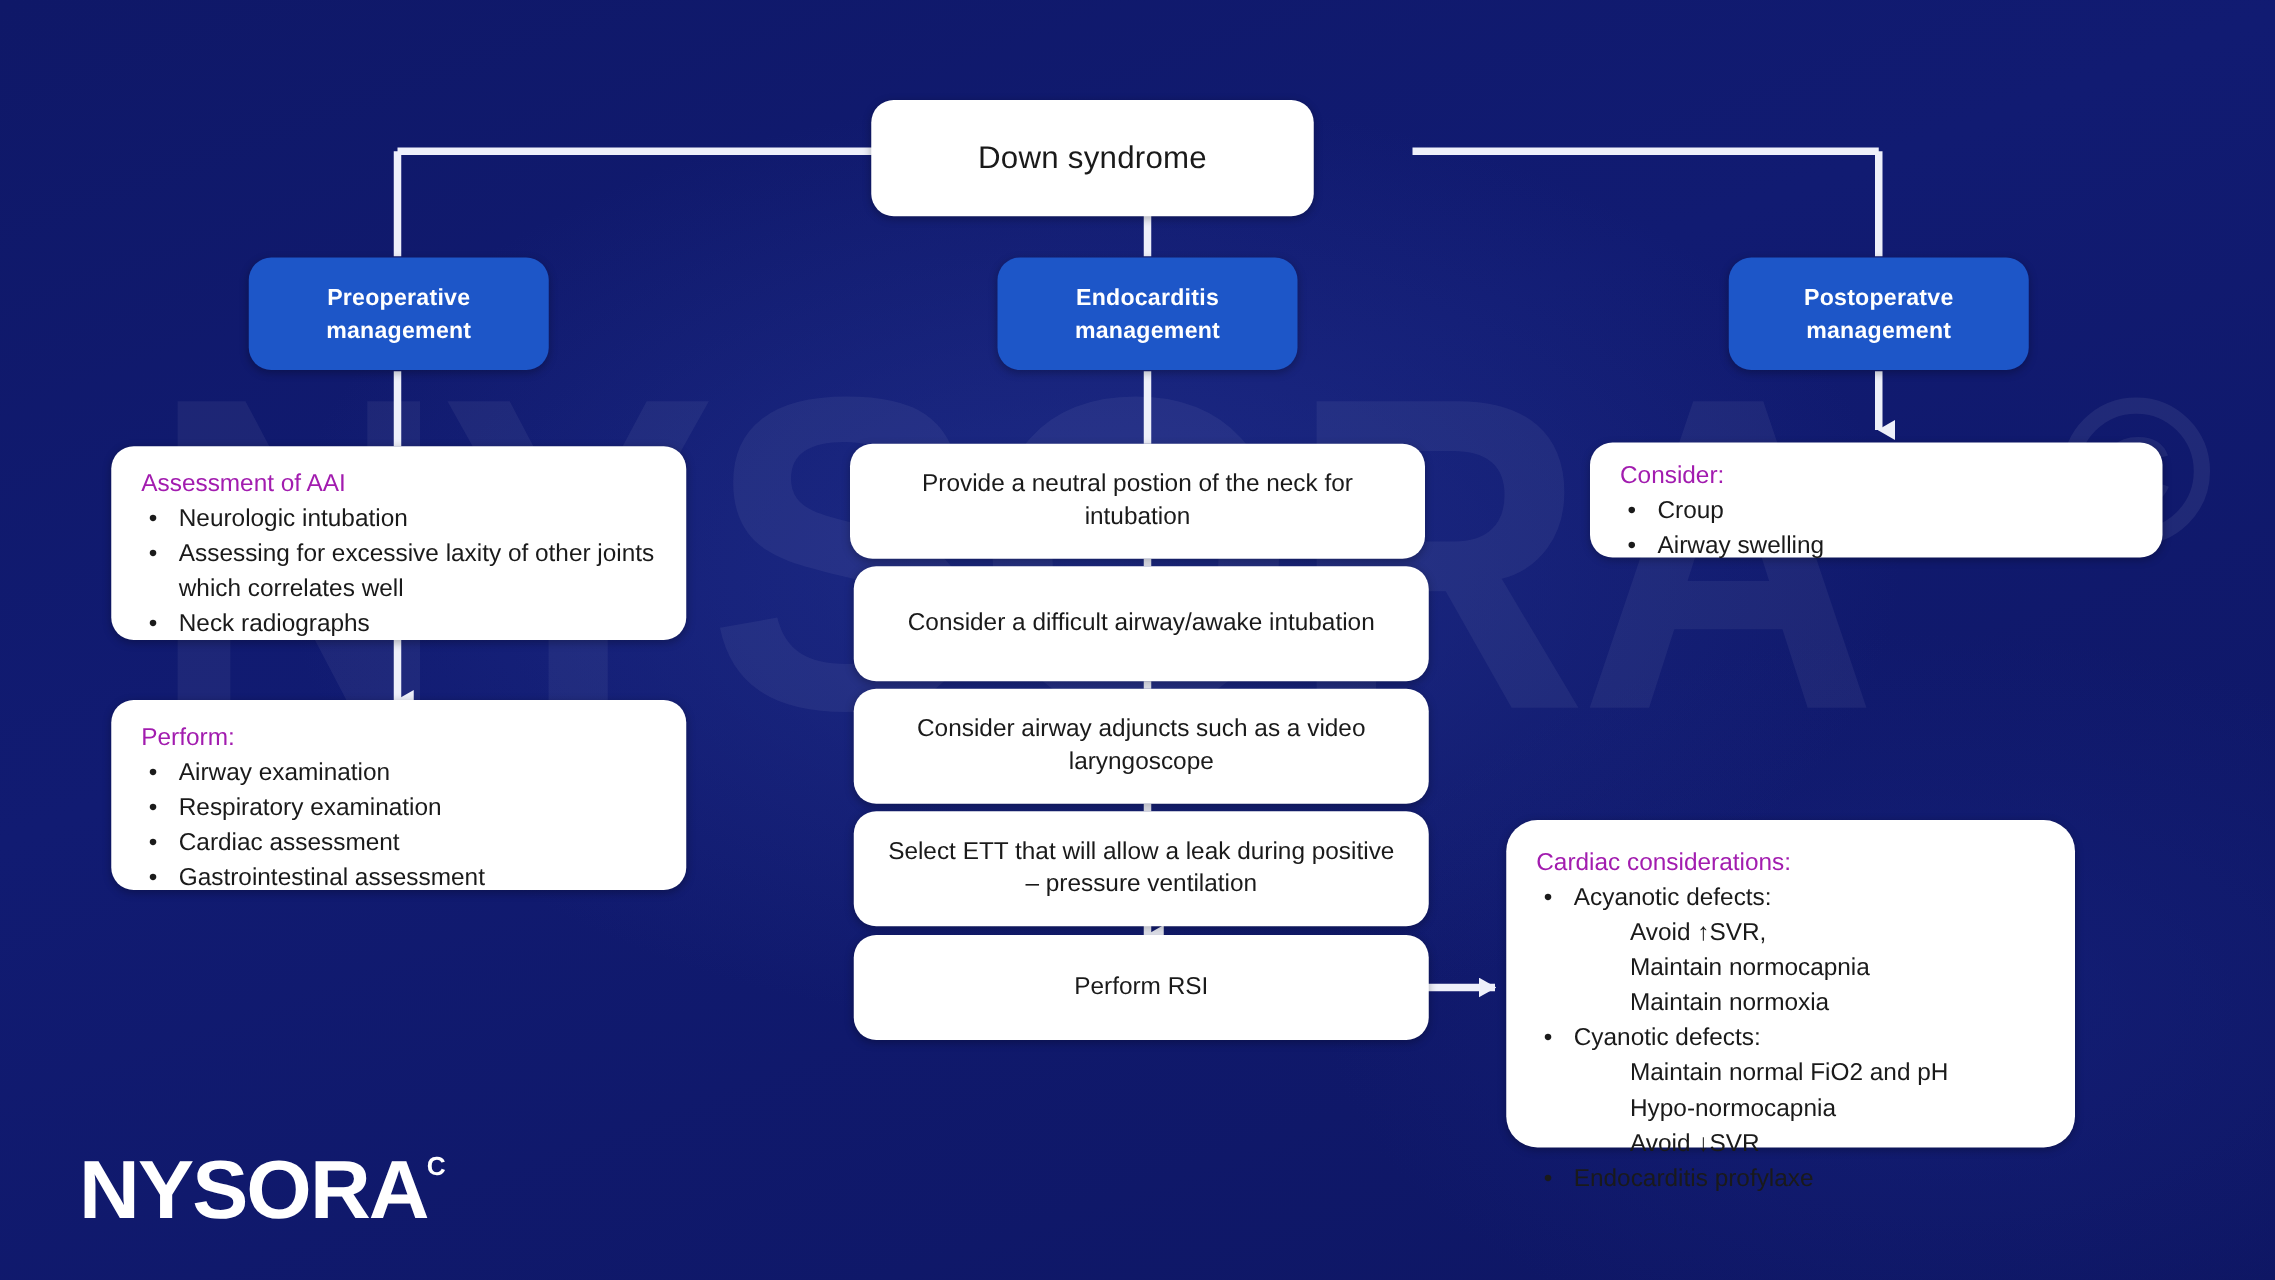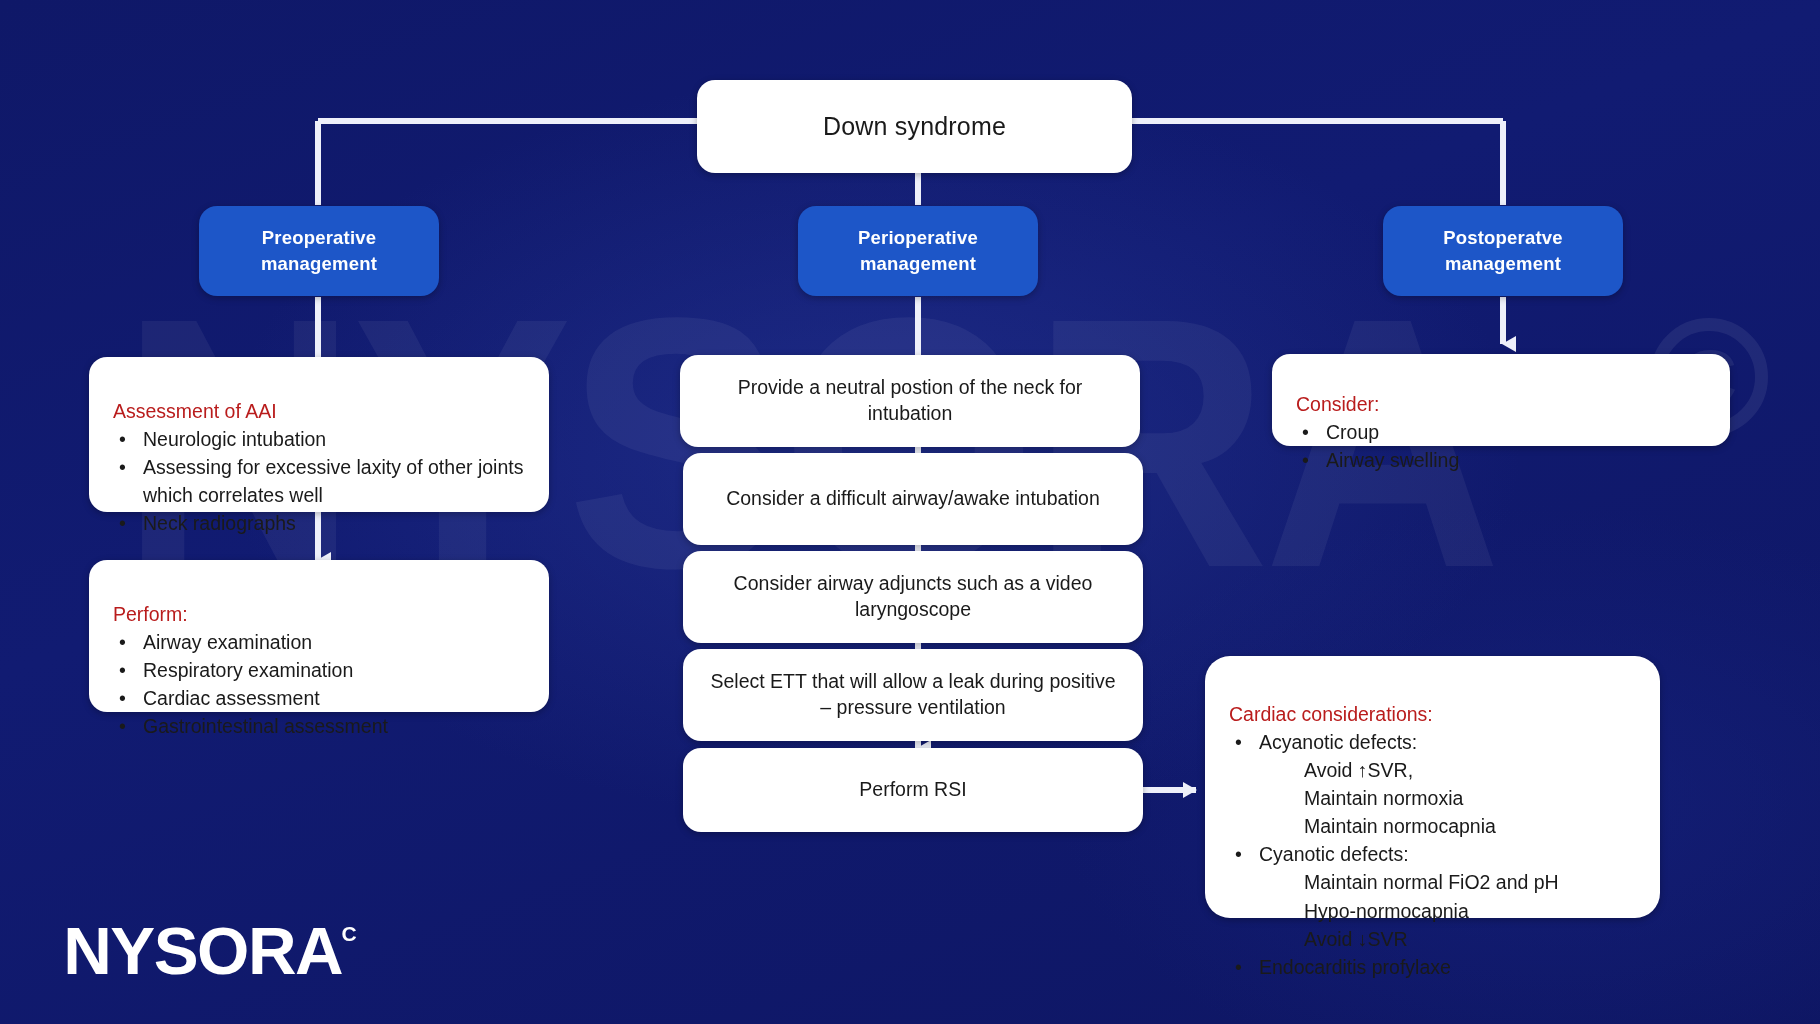--- a/index.html
+++ b/index.html
@@ -106,22 +106,21 @@
   }
 
   
   .node-list {
     display: block;
     padding: 16px 20px 16px 24px;
   }
   .list-head {
     font-size: 19.5px;
     line-height: 1.44;
-    color: #b91c1c;
-    margin-top: 24px;
+    color: #a21caf;
   }
   .bul-row {
     display: flex;
     font-size: 19.5px;
     line-height: 1.44;
     color: #1a1a1a;
   }
   .bul-dot {
     width: 30px;
     flex: 0 0 30px;
@@ -203,34 +202,34 @@
 
       <path d="M918,447 L918,453"></path>
       <path d="M918,545 L918,551"></path>
       <path d="M918,643 L918,649"></path>
       <path d="M918,740 L918,748" marker-end="url(#arrowdown)"></path>
 
       <path d="M1140,790 L1196,790" marker-end="url(#arrowright)"></path>
     </g>
   </svg>
 
-  <div class="node node-white" style="left:697px; top:80px; width:435px; height:93px;">
+  <div class="node node-white" style="left:697px; top:80px; width:354px; height:93px;">
     <div class="node-title">Down syndrome</div>
   </div>
 
   <div class="node node-blue" style="left:199px; top:206px; width:240px; height:90px;">
     <div class="node-title">
       <div>Preoperative</div>
       <div>management</div>
     </div>
   </div>
 
   <div class="node node-blue" style="left:798px; top:206px; width:240px; height:90px;">
     <div class="node-title">
-      <div>Perioperative</div>
+      <div>Endocarditis</div>
       <div>management</div>
     </div>
   </div>
 
   <div class="node node-blue" style="left:1383px; top:206px; width:240px; height:90px;">
     <div class="node-title">
       <div>Postoperatve</div>
       <div>management</div>
     </div>
   </div>
@@ -304,22 +303,22 @@
   </div>
 
   <div class="node node-white node-list" style="left:1205px; top:656px; width:455px; height:262px; padding-top:20px;border-radius:25px;">
     <div class="list-head">Cardiac considerations:</div>
 
     <div class="bul-row">
       <span class="bul-dot">•</span>
       <span class="bul-txt">Acyanotic defects:</span>
     </div>
     <div class="sub-row">Avoid ↑SVR,</div>
+    <div class="sub-row">Maintain normocapnia</div>
     <div class="sub-row">Maintain normoxia</div>
-    <div class="sub-row">Maintain normocapnia</div>
 
     <div class="bul-row">
       <span class="bul-dot">•</span>
       <span class="bul-txt">Cyanotic defects:</span>
     </div>
     <div class="sub-row">Maintain normal FiO2 and pH</div>
     <div class="sub-row">Hypo-normocapnia</div>
     <div class="sub-row">Avoid ↓SVR</div>
 
     <div class="bul-row">

